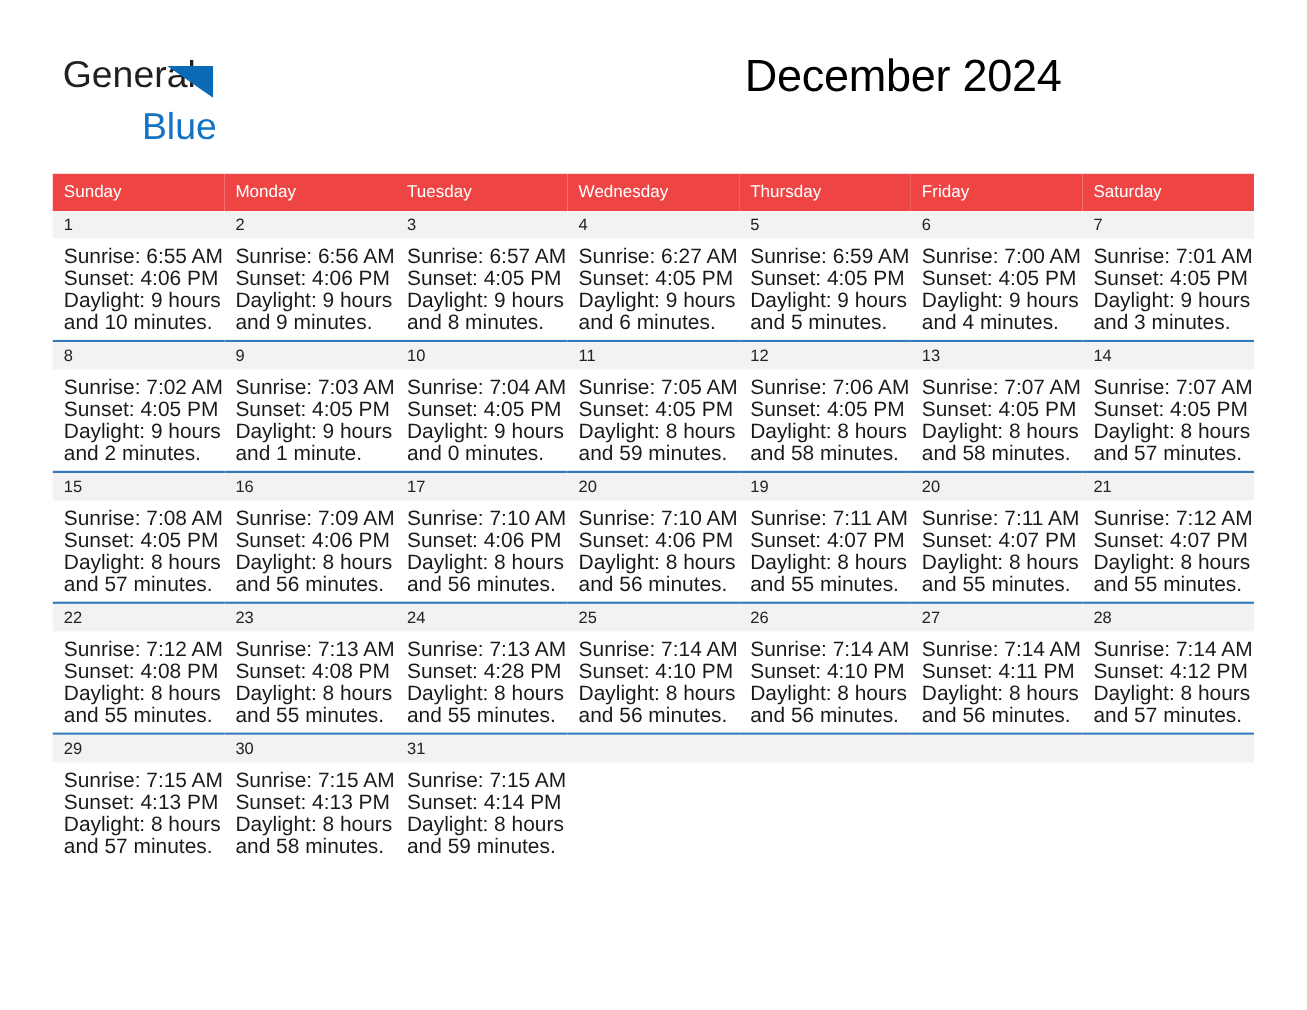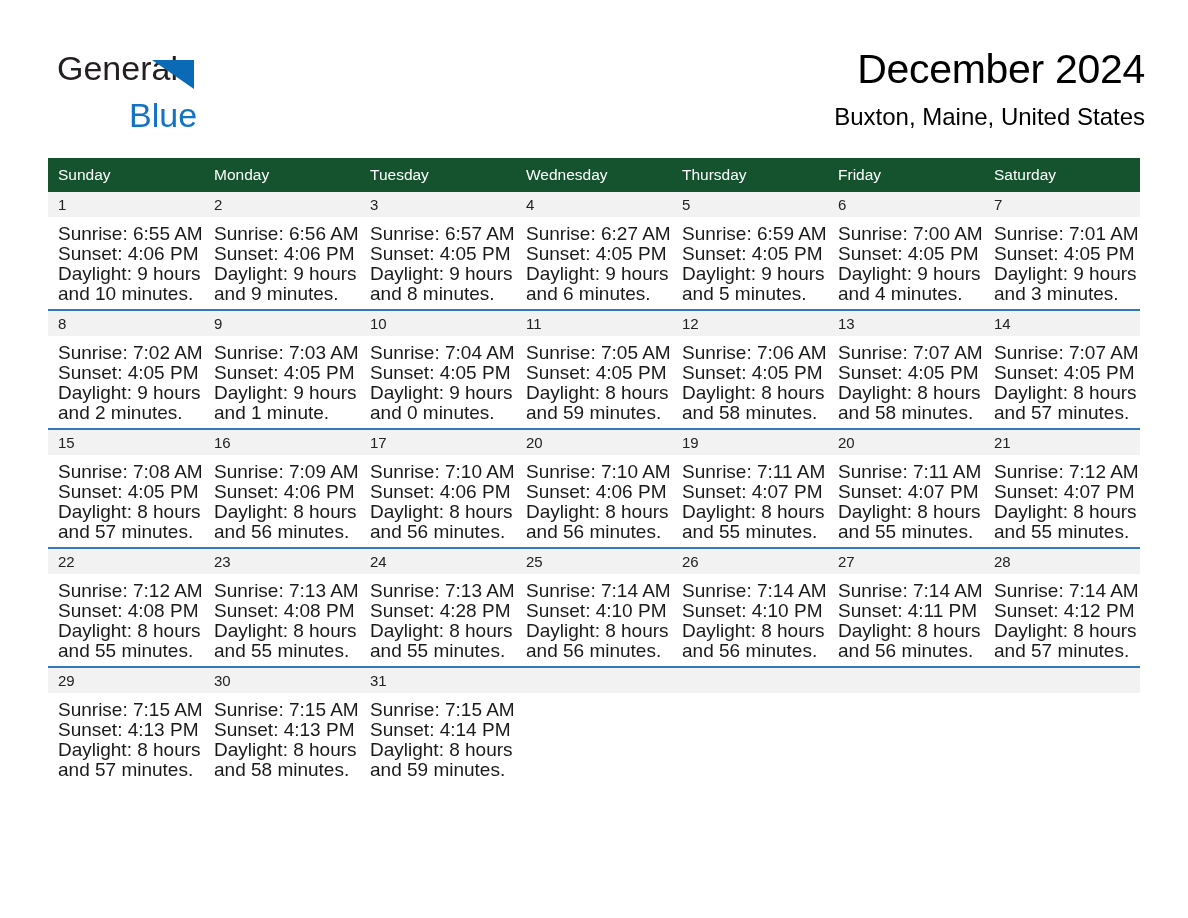--- a/index.html
+++ b/index.html
@@ -59,23 +59,23 @@
     left: 72px;
     top: 31px;
     font-size: 34px;
     color: #1273c4;
     line-height: 40px;
     margin-top: 16px;
   }
 
   .title-block {
     position: absolute;
-    right: 43px;
+    right: 57px;
     top: 44px;
-    text-align: right;
+    text-align: center;
     width: 620px;
   }
   .cal-title {
     font-size: 41px;
     font-weight: normal;
     color: #000000;
     line-height: 50px;
     letter-spacing: -0.3px;
   }
   .cal-subtitle {
@@ -94,21 +94,21 @@
     width: 1092px;
   }
   table.cal {
     border-collapse: collapse;
     table-layout: fixed;
     width: 1092px;
   }
   table.cal col { width: 156px; }
 
   thead th {
-    background: #14532d;
+    background: #ef4444;
     color: #ffffff;
     font-size: 15.5px;
     font-weight: normal;
     text-align: left;
     padding: 7px 0 8px 10px;
     height: 19px;
     border: none;
   }
 
   tbody td {
@@ -157,21 +157,20 @@
   <div class="header">
 
     <div class="logo">
       <span class="logo-general">General</span>
       <span class="logo-tri-shape"></span>
       <span class="logo-blue">Blue</span>
     </div>
 
     <div class="title-block">
       <div class="cal-title">December 2024</div>
-      <div class="cal-subtitle">Buxton, Maine, United States</div>
     </div>
 
   </div>
 
   <div class="calendar">
     <table class="cal">
       <colgroup>
         <col>
           <col>
           <col>

